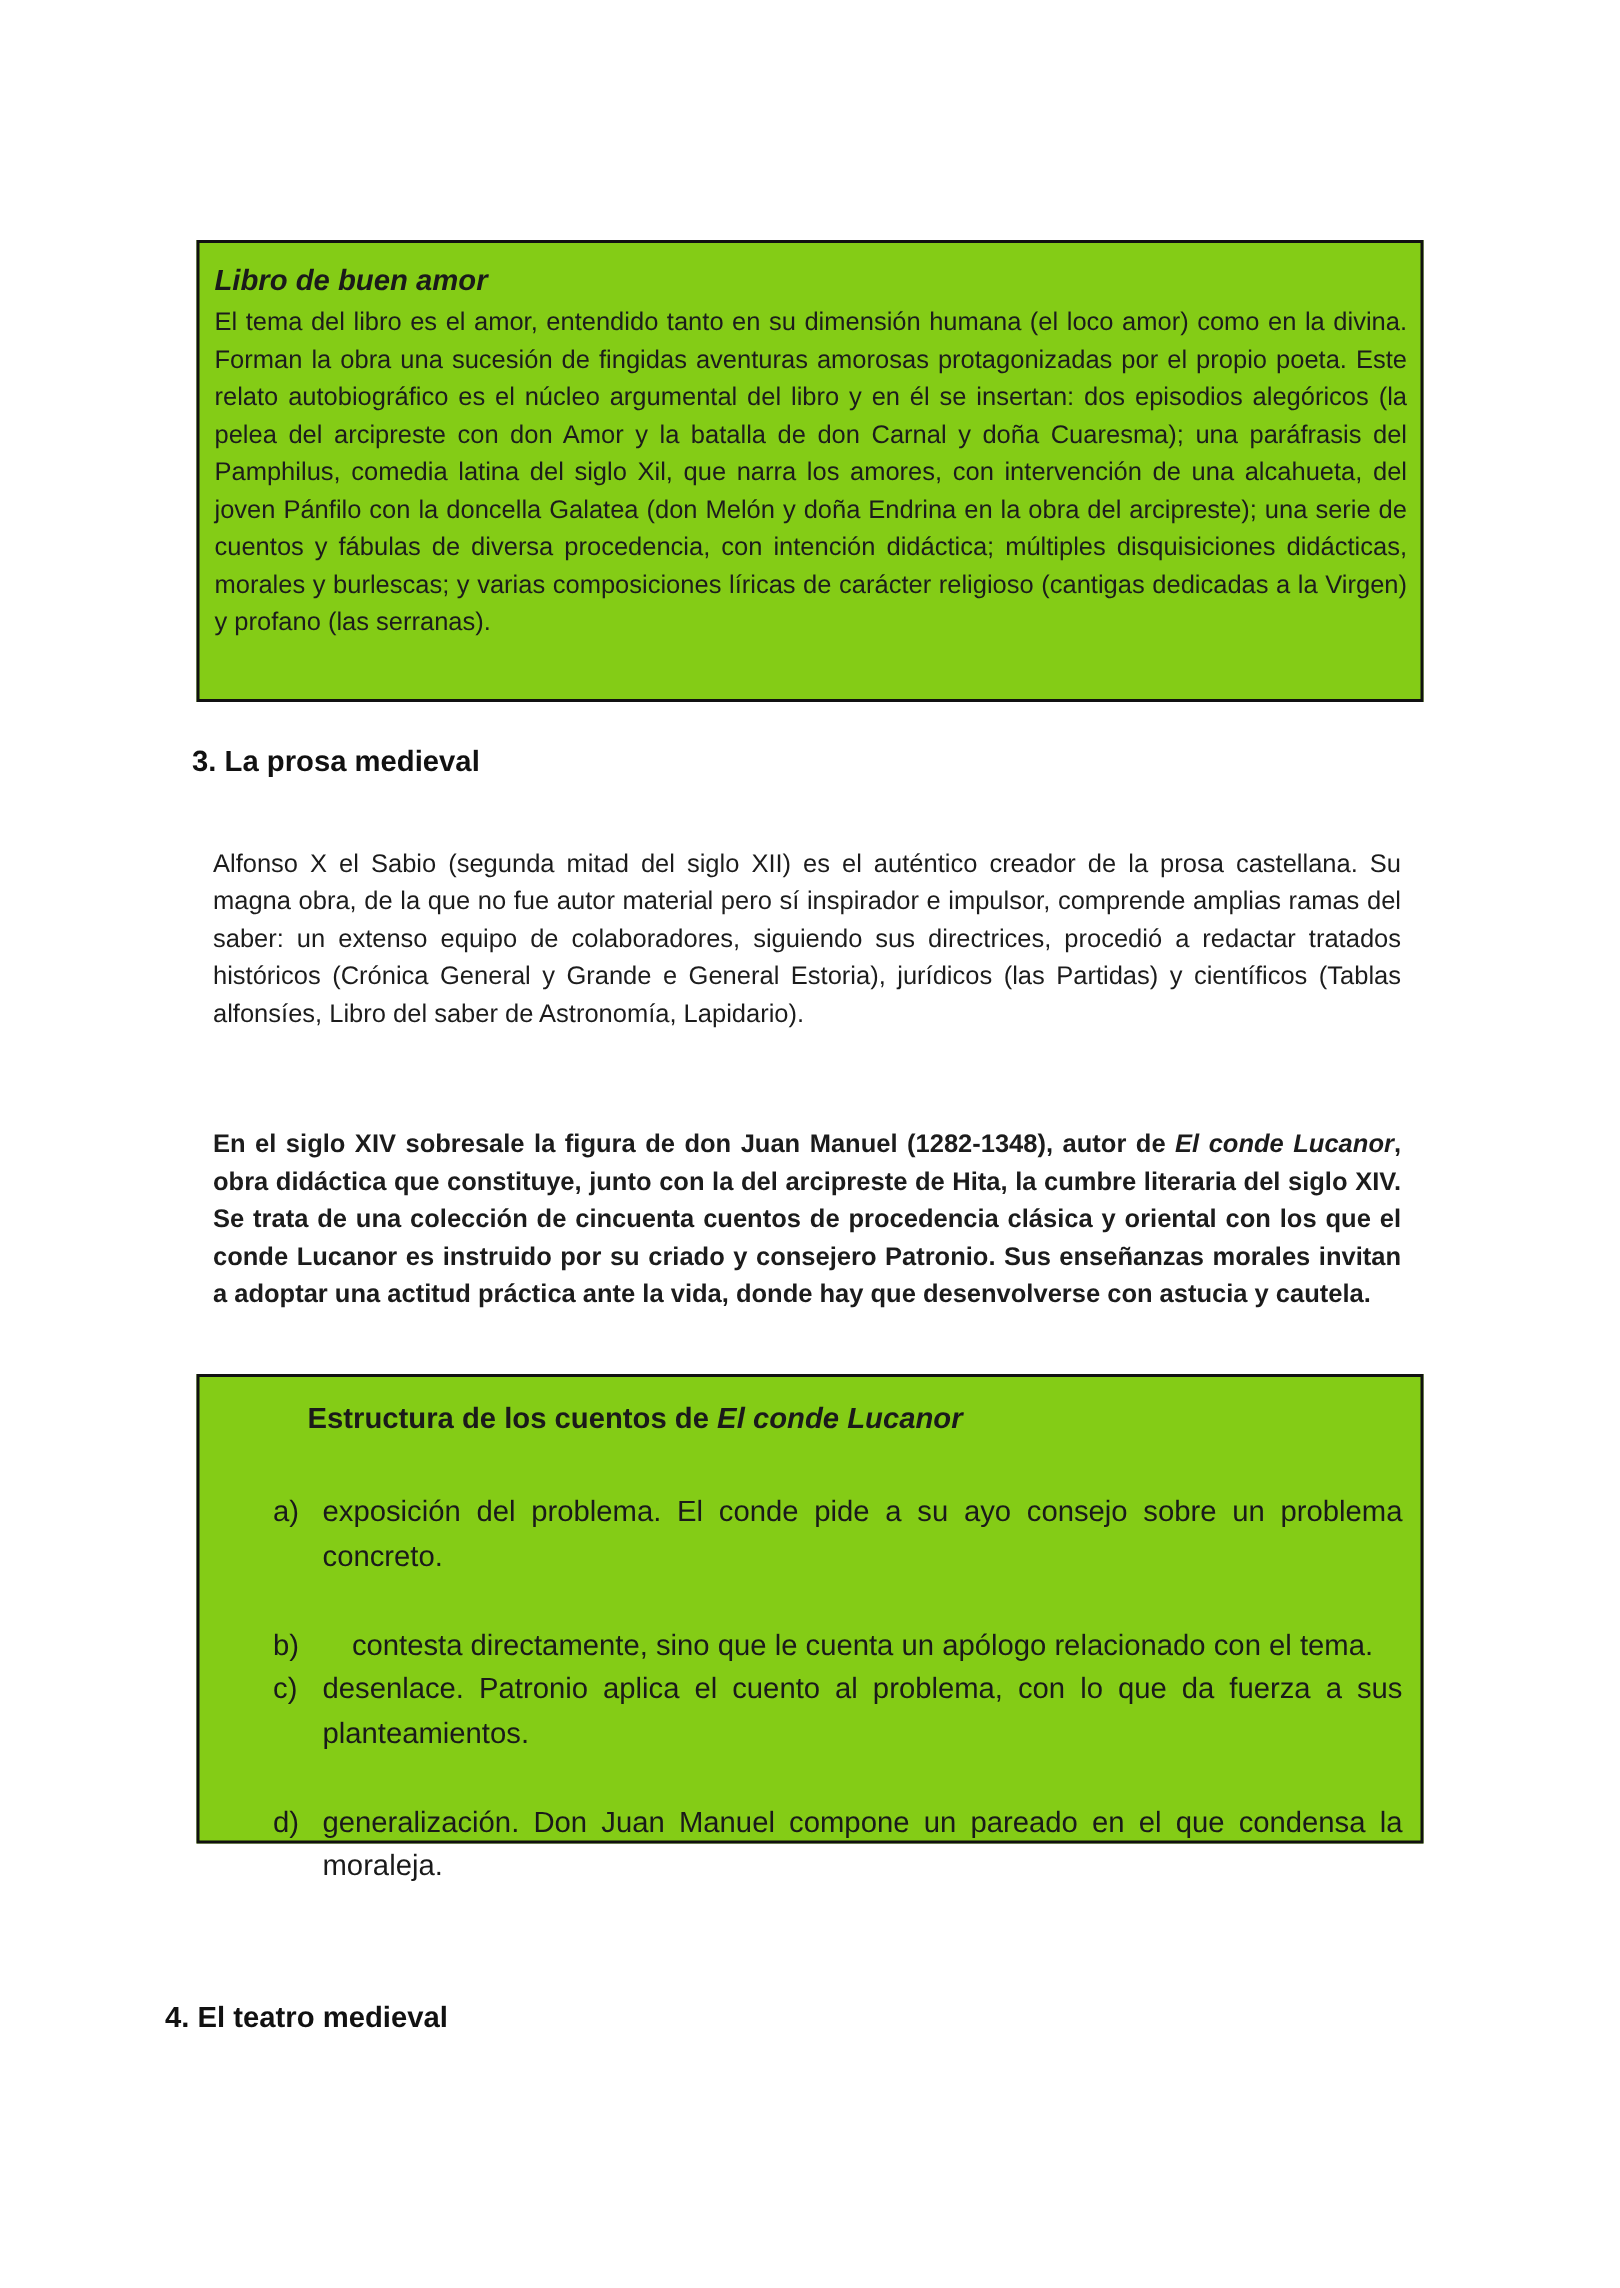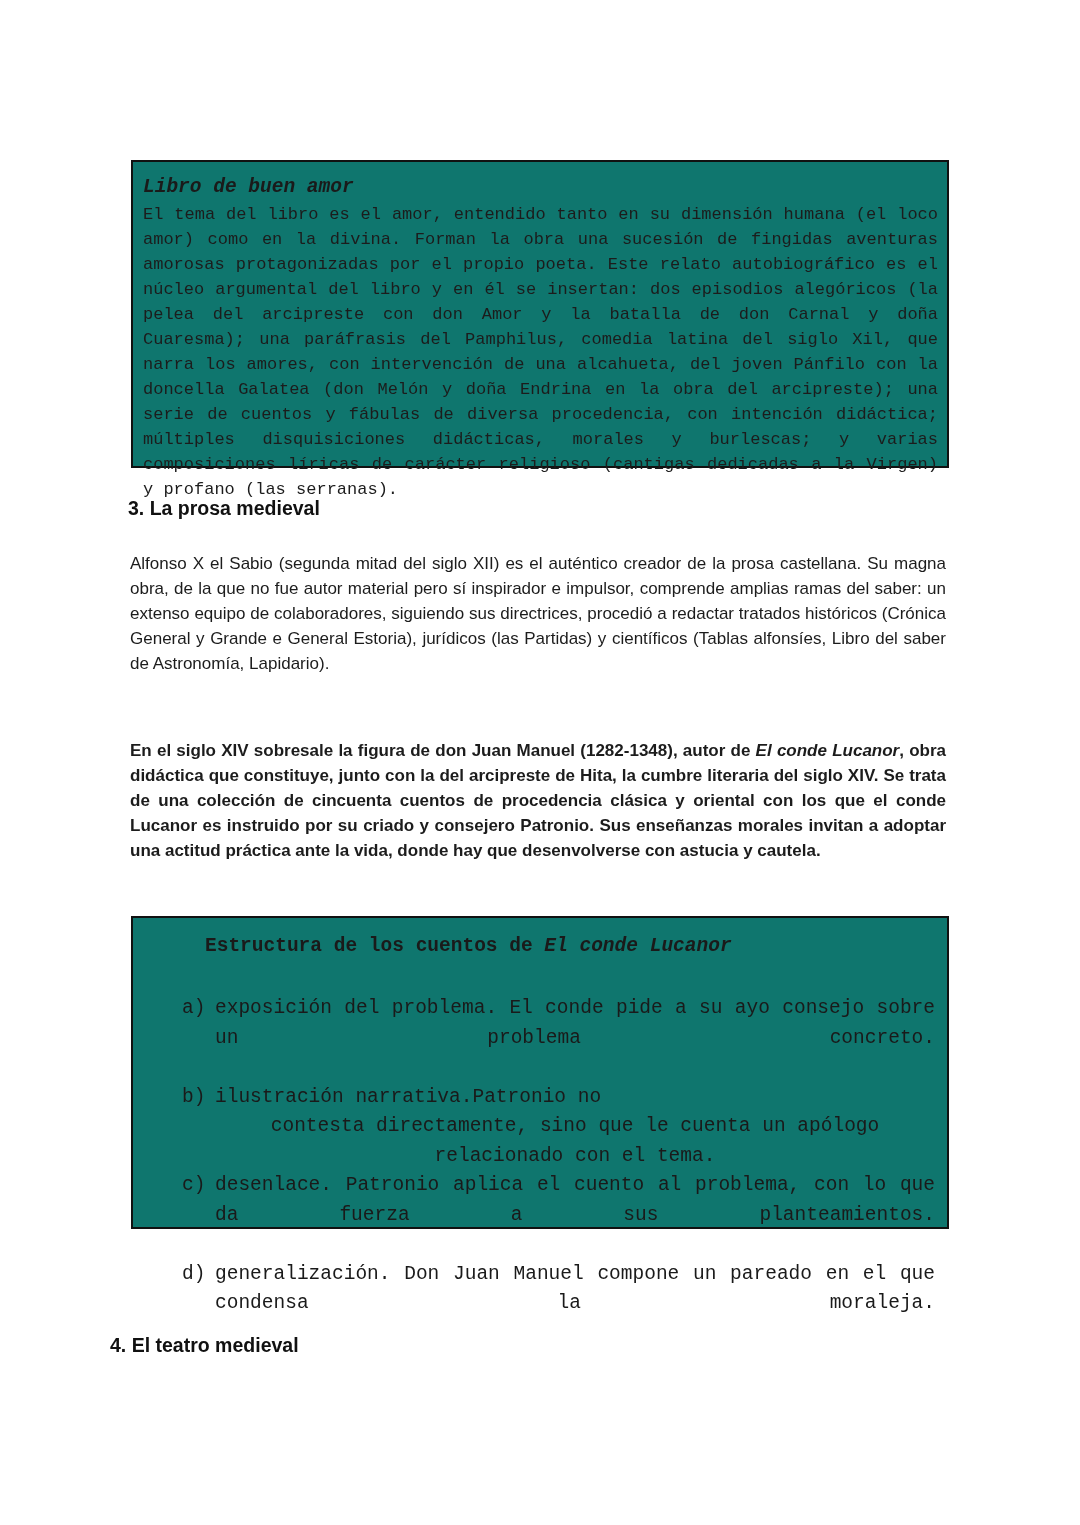--- a/index.html
+++ b/index.html
@@ -32,22 +32,21 @@
     text-align: justify;
     text-justify: inter-word;
     color: #1c1c1c;
   }
 
   
   .frame-box {
     position: absolute;
     border: 2px solid #111111;
     box-sizing: border-box;
-    background: #0f766e;
-    font-family: Liberation Mono, monospace;
+    background: #84cc16;
   }
 
   #box-libro {
     left: 131px;
     top: 160px;
     width: 818px;
     height: 308px;
     padding: 11px 9px 8px 10px;
   }
 
@@ -153,21 +152,21 @@
   .page-para {
     position: absolute;
     left: 126px;
     width: 824px;
   }
 
   #para-alfonso { top: 547px; }
   #para-juanmanuel { top: 734px; font-weight: bold; }
 
   .page-para p {
-    margin: 4px;
+    margin: 16px;
   }
   .page-para em {
     font-style: italic;
   }
 </style>
 </head>
 <body>
 
 <div class="page">
 
@@ -191,21 +190,20 @@
       <p class="head-line"><span>Estructura de los cuentos de </span><em>El conde Lucanor</em></p>
     </div>
 
     <ol class="lettered-list" id="estructura-list">
         <li>
           <span class="marker">a)</span>
           <span class="li-text">exposición del problema. El conde pide a su ayo consejo sobre un problema concreto.</span>
         </li>
         <li class="no-justify">
           <span class="marker">b)</span>
-          <span class="li-text">ilustración narrativa.Patronio no</span>
           <span class="li-cont">contesta directamente, sino que le cuenta un apólogo relacionado con el tema.</span>
         </li>
         <li>
           <span class="marker">c)</span>
           <span class="li-text">desenlace. Patronio aplica el cuento al problema, con lo que da fuerza a sus planteamientos.</span>
         </li>
         <li>
           <span class="marker">d)</span>
           <span class="li-text">generalización. Don Juan Manuel compone un pareado en el que condensa la moraleja.</span>
         </li>

